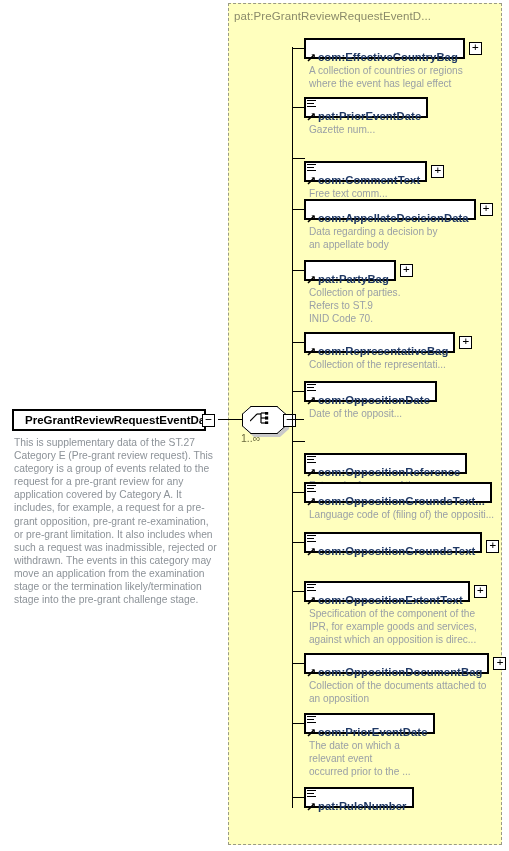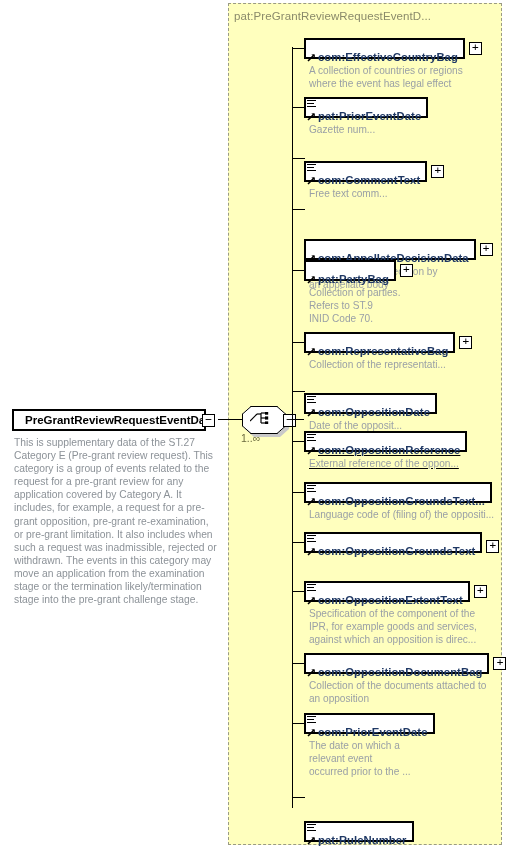--- a/index.html
+++ b/index.html
@@ -256,21 +256,21 @@
             </svg></span>
           <span class="elabel">com:CommentText</span>
         </div>
         <span class="plus-box">
           <span class="glyph">+</span>
         </span>
       </div>
       <div class="ndesc">Free text comm...</div>
     </div>
     <div class="node" style="left: 304px; top: 199px;">
-      <div style="display: flex; align-items: center; margin-top: 40px;">
+      <div style="display: flex; align-items: center;">
         <div class="ebox">
           <span class="eshadow"></span>
           <span class="eshadow-r"></span>
           <span class="ref-arrow"><svg width="9" height="9" viewBox="0 0 9 9">
               <path d="M1 8 L7 2" stroke="#000" stroke-width="1.6" fill="none"></path>
               <path d="M7.6 1.2 L8 4.6 L4.4 1.6 Z" fill="#000"></path>
             </svg></span>
           <span class="elabel">com:AppellateDecisionData</span>
         </div>
         <span class="plus-box">
@@ -309,40 +309,40 @@
               <path d="M7.6 1.2 L8 4.6 L4.4 1.6 Z" fill="#000"></path>
             </svg></span>
           <span class="elabel">com:RepresentativeBag</span>
         </div>
         <span class="plus-box">
           <span class="glyph">+</span>
         </span>
       </div>
       <div class="ndesc">Collection of the representati...</div>
     </div>
-    <div class="node" style="left: 304px; top: 393px;">
+    <div class="node" style="left: 304px; top: 381px;">
       <div style="display: flex; align-items: center;">
         <div class="ebox">
           <span class="eshadow"></span>
           <span class="eshadow-r"></span>
           <span class="type-ico">
             <i></i>
             <i></i>
             <i></i>
           </span>
           <span class="ref-arrow"><svg width="9" height="9" viewBox="0 0 9 9">
               <path d="M1 8 L7 2" stroke="#000" stroke-width="1.6" fill="none"></path>
               <path d="M7.6 1.2 L8 4.6 L4.4 1.6 Z" fill="#000"></path>
             </svg></span>
           <span class="elabel">com:OppositionDate</span>
         </div>
       </div>
       <div class="ndesc">Date of the opposit...</div>
     </div>
-    <div class="node" style="left: 304px; top: 431px; text-decoration: underline;">
+    <div class="node" style="left: 304px; top: 453px;">
       <div style="display: flex; align-items: center;">
         <div class="ebox">
           <span class="eshadow"></span>
           <span class="eshadow-r"></span>
           <span class="type-ico">
             <i></i>
             <i></i>
             <i></i>
           </span>
           <span class="ref-arrow"><svg width="9" height="9" viewBox="0 0 9 9">
@@ -450,21 +450,21 @@
               <path d="M1 8 L7 2" stroke="#000" stroke-width="1.6" fill="none"></path>
               <path d="M7.6 1.2 L8 4.6 L4.4 1.6 Z" fill="#000"></path>
             </svg></span>
           <span class="elabel">com:PriorEventDate</span>
         </div>
       </div>
       <div class="ndesc">The date on which a
 relevant event
 occurred prior to the ...</div>
     </div>
-    <div class="node" style="left: 304px; top: 821px;">
+    <div class="node" style="left: 304px; top: 787px;">
       <div style="display: flex; align-items: center;">
         <div class="ebox">
           <span class="eshadow"></span>
           <span class="eshadow-r"></span>
           <span class="type-ico">
             <i></i>
             <i></i>
             <i></i>
           </span>
           <span class="ref-arrow"><svg width="9" height="9" viewBox="0 0 9 9">

